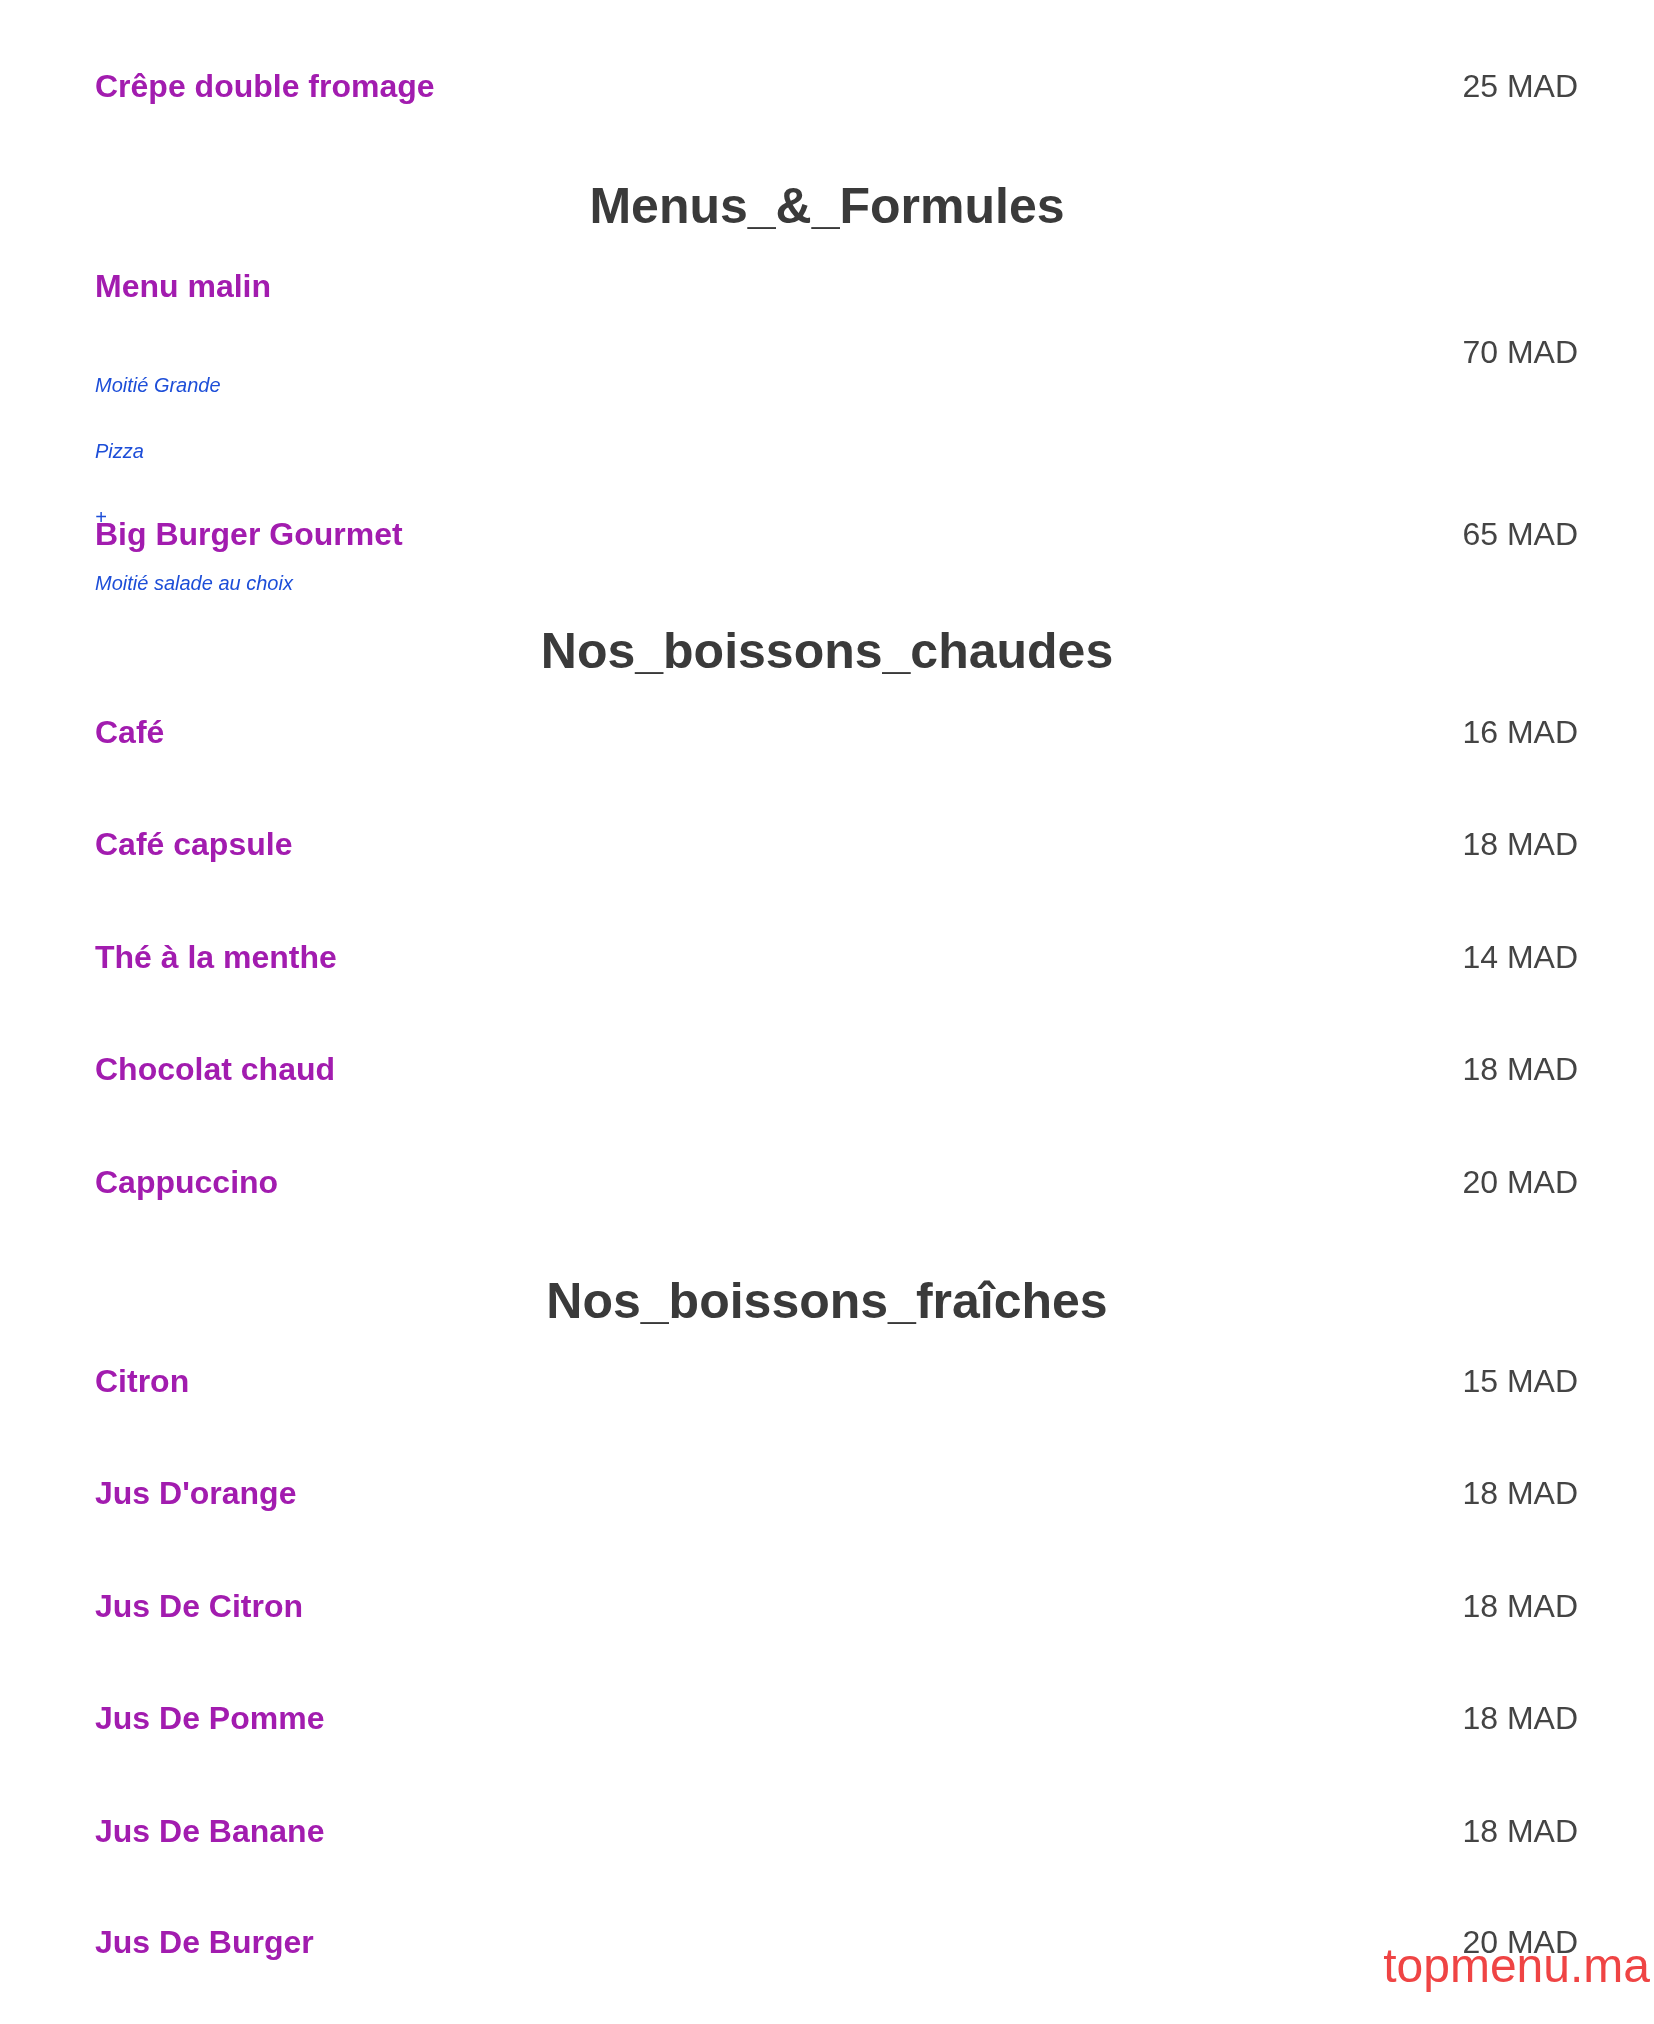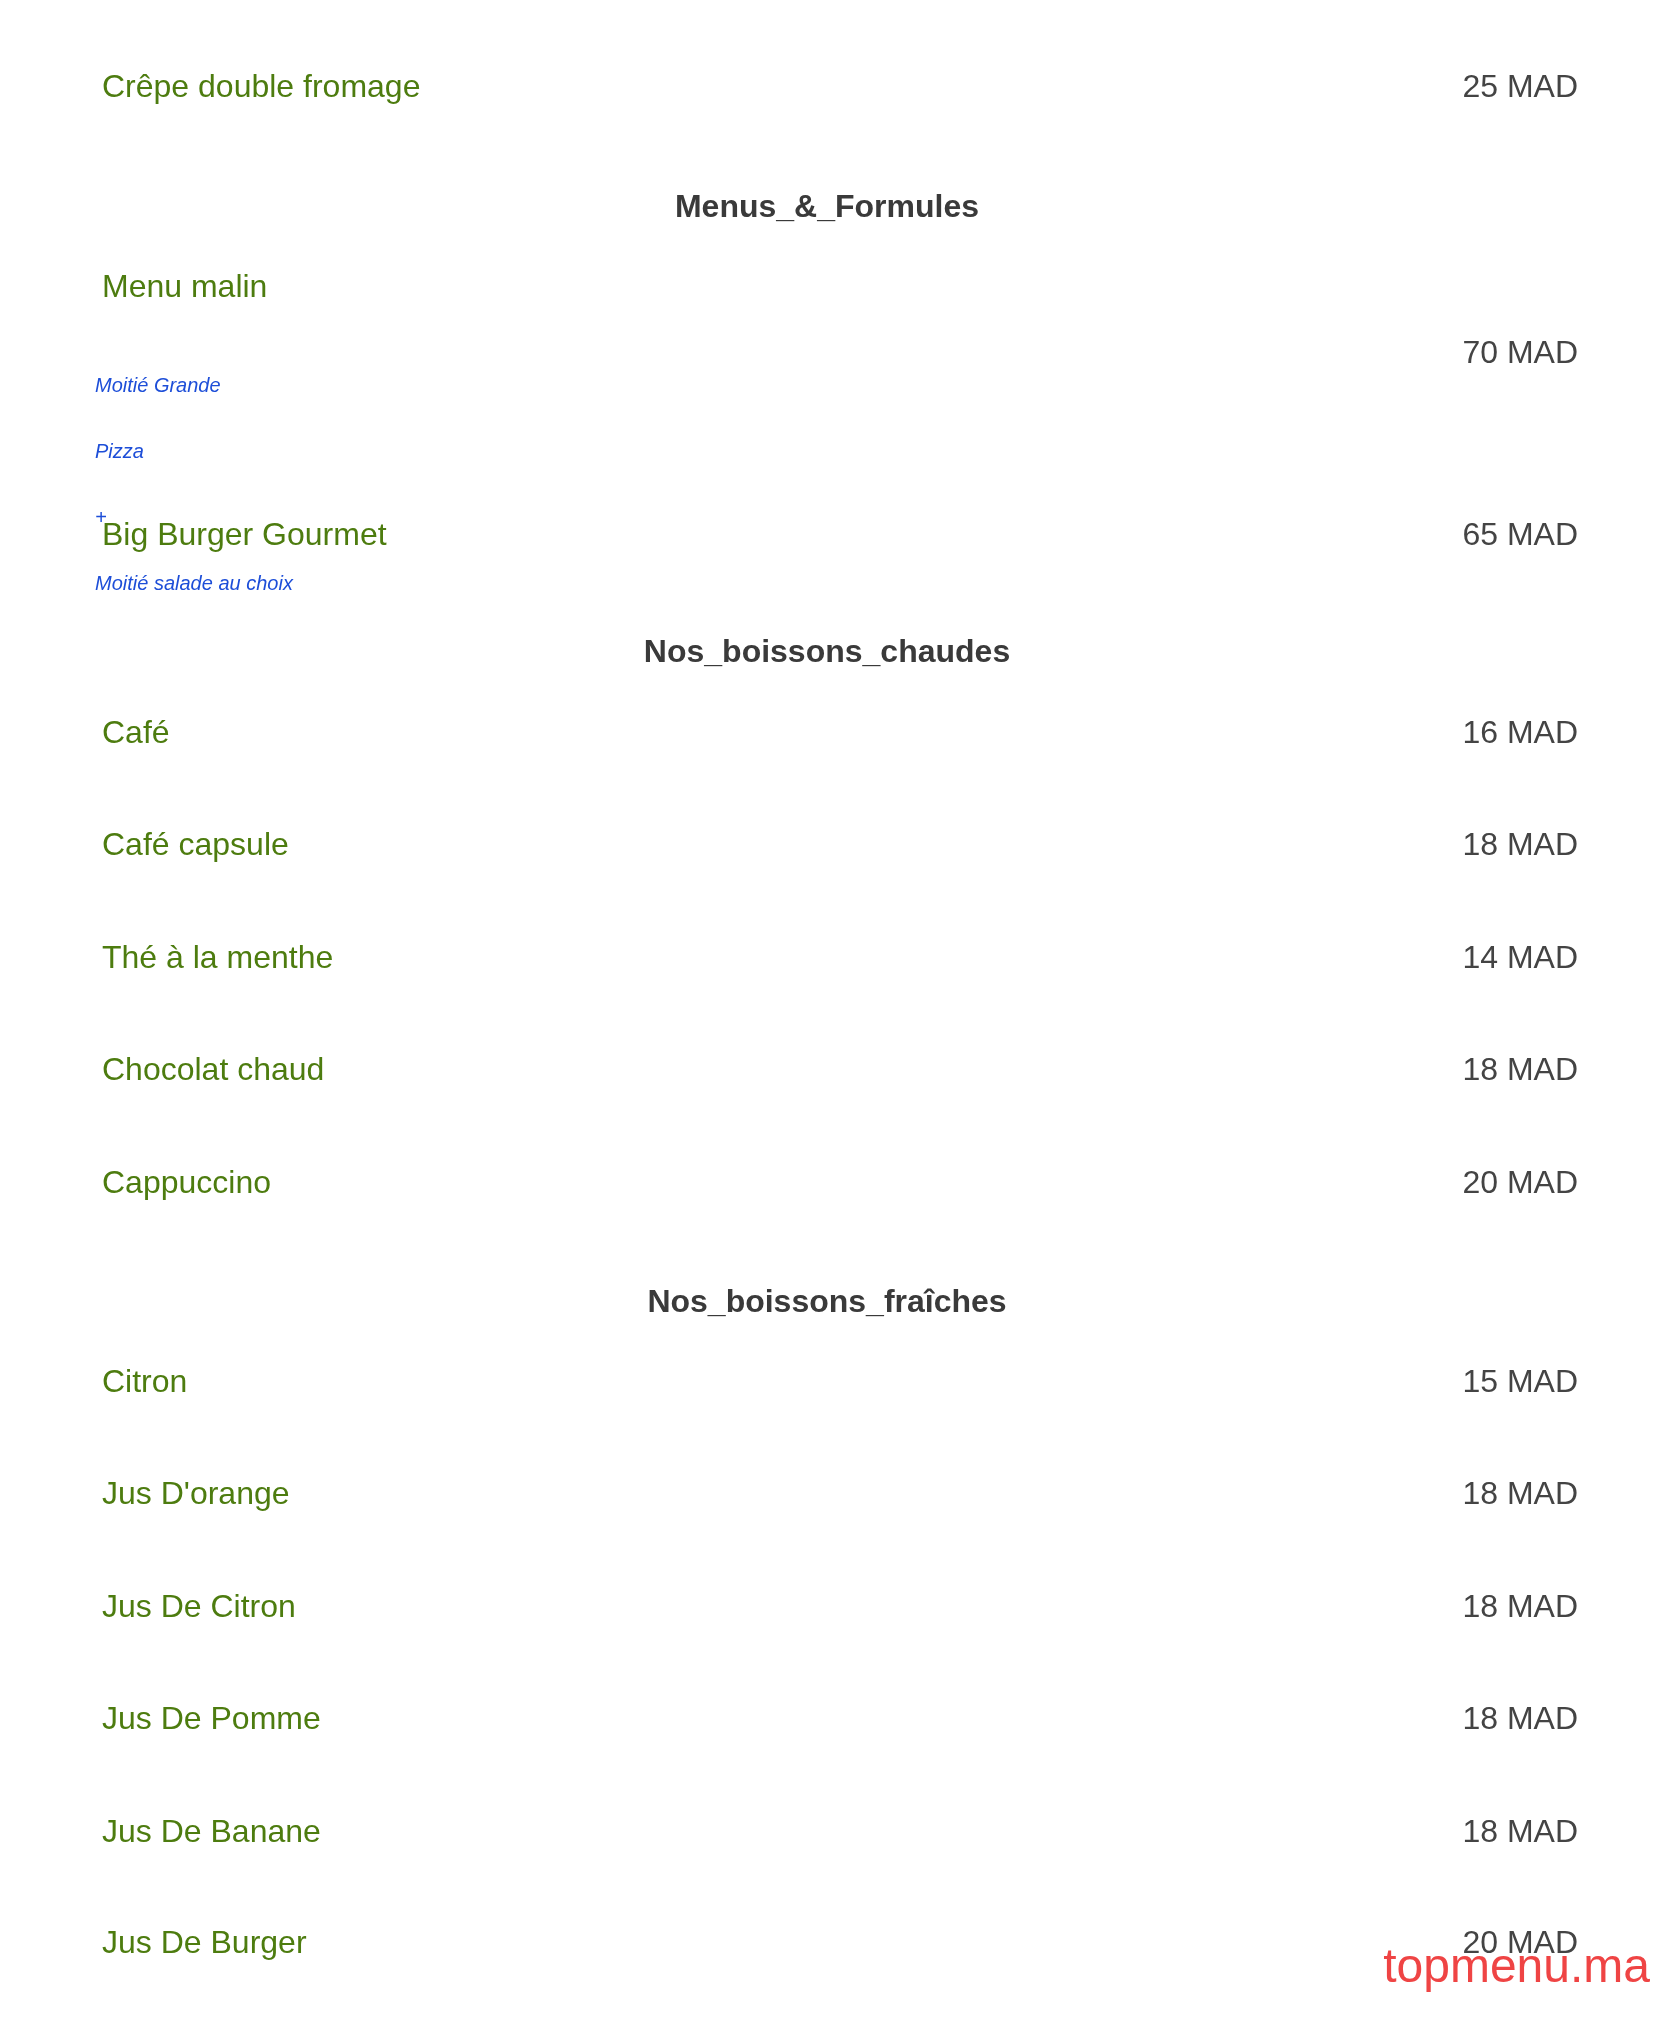--- a/index.html
+++ b/index.html
@@ -1,21 +1,21 @@
 <!DOCTYPE html>
 <html><head>
 <meta charset="utf-8">
 <style>
   html, body { margin: 0; padding: 0; background: #ffffff; }
   body { width: 1654px; height: 2024px; position: relative; overflow: hidden;
          font-family: "Liberation Sans", sans-serif; }
   .abs { position: absolute; white-space: nowrap; }
-  .name { left: 102px; font-size: 32px; line-height: 32px; font-weight: normal; color: #4d7c0f; }
+  .name { left: 95px; font-size: 32px; line-height: 32px; font-weight: bold; color: #a21caf; }
   .price { right: 76px; font-size: 32px; line-height: 32px; color: #444444; text-align: left; }
-  .heading { left: 0; width: 1654px; text-align: center; font-size: 32px; line-height: 42px;
+  .heading { left: 0; width: 1654px; text-align: center; font-size: 50px; line-height: 42px;
              font-weight: bold; color: #3a3a3a; }
   .desc { left: 95px; font-size: 20px; line-height: 33px; font-style: italic; color: #1d4ed8; white-space: pre-line; }
   .watermark { right: 4px; font-size: 48px; line-height: 48px; color: #ef4444; }
 </style>
 </head>
 <body>
 
 <div class="abs name" style="top:70px">Crêpe double fromage</div>
 <div class="abs price" style="top:70px">25 MAD</div>
 

